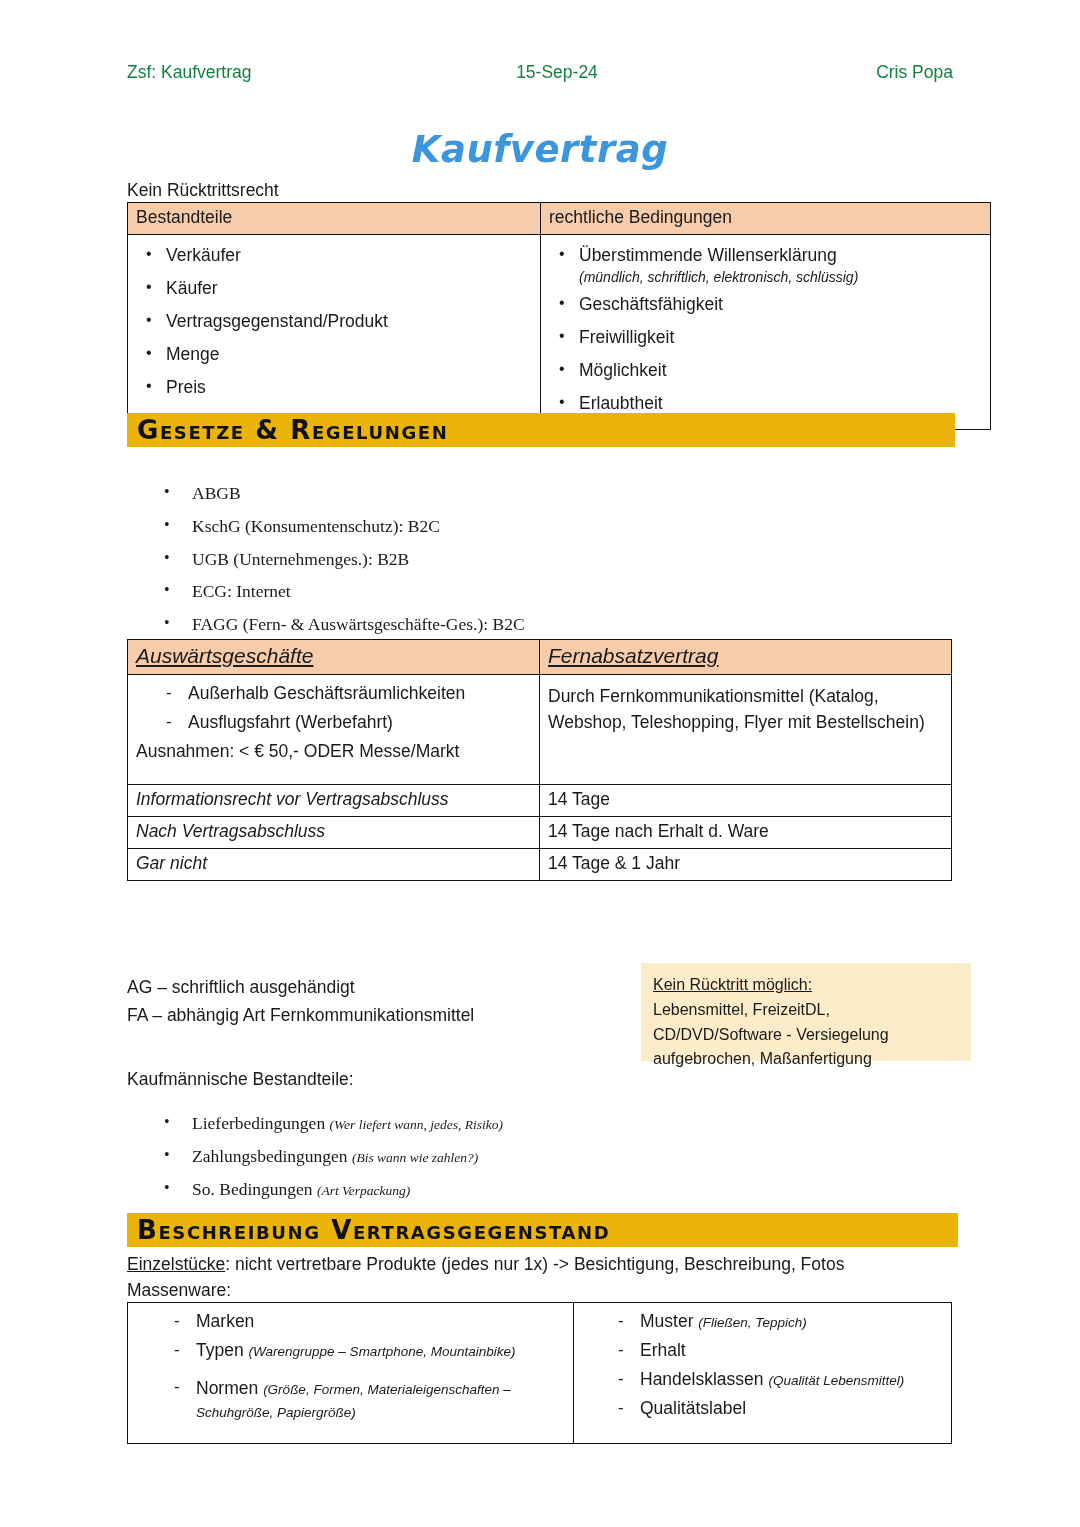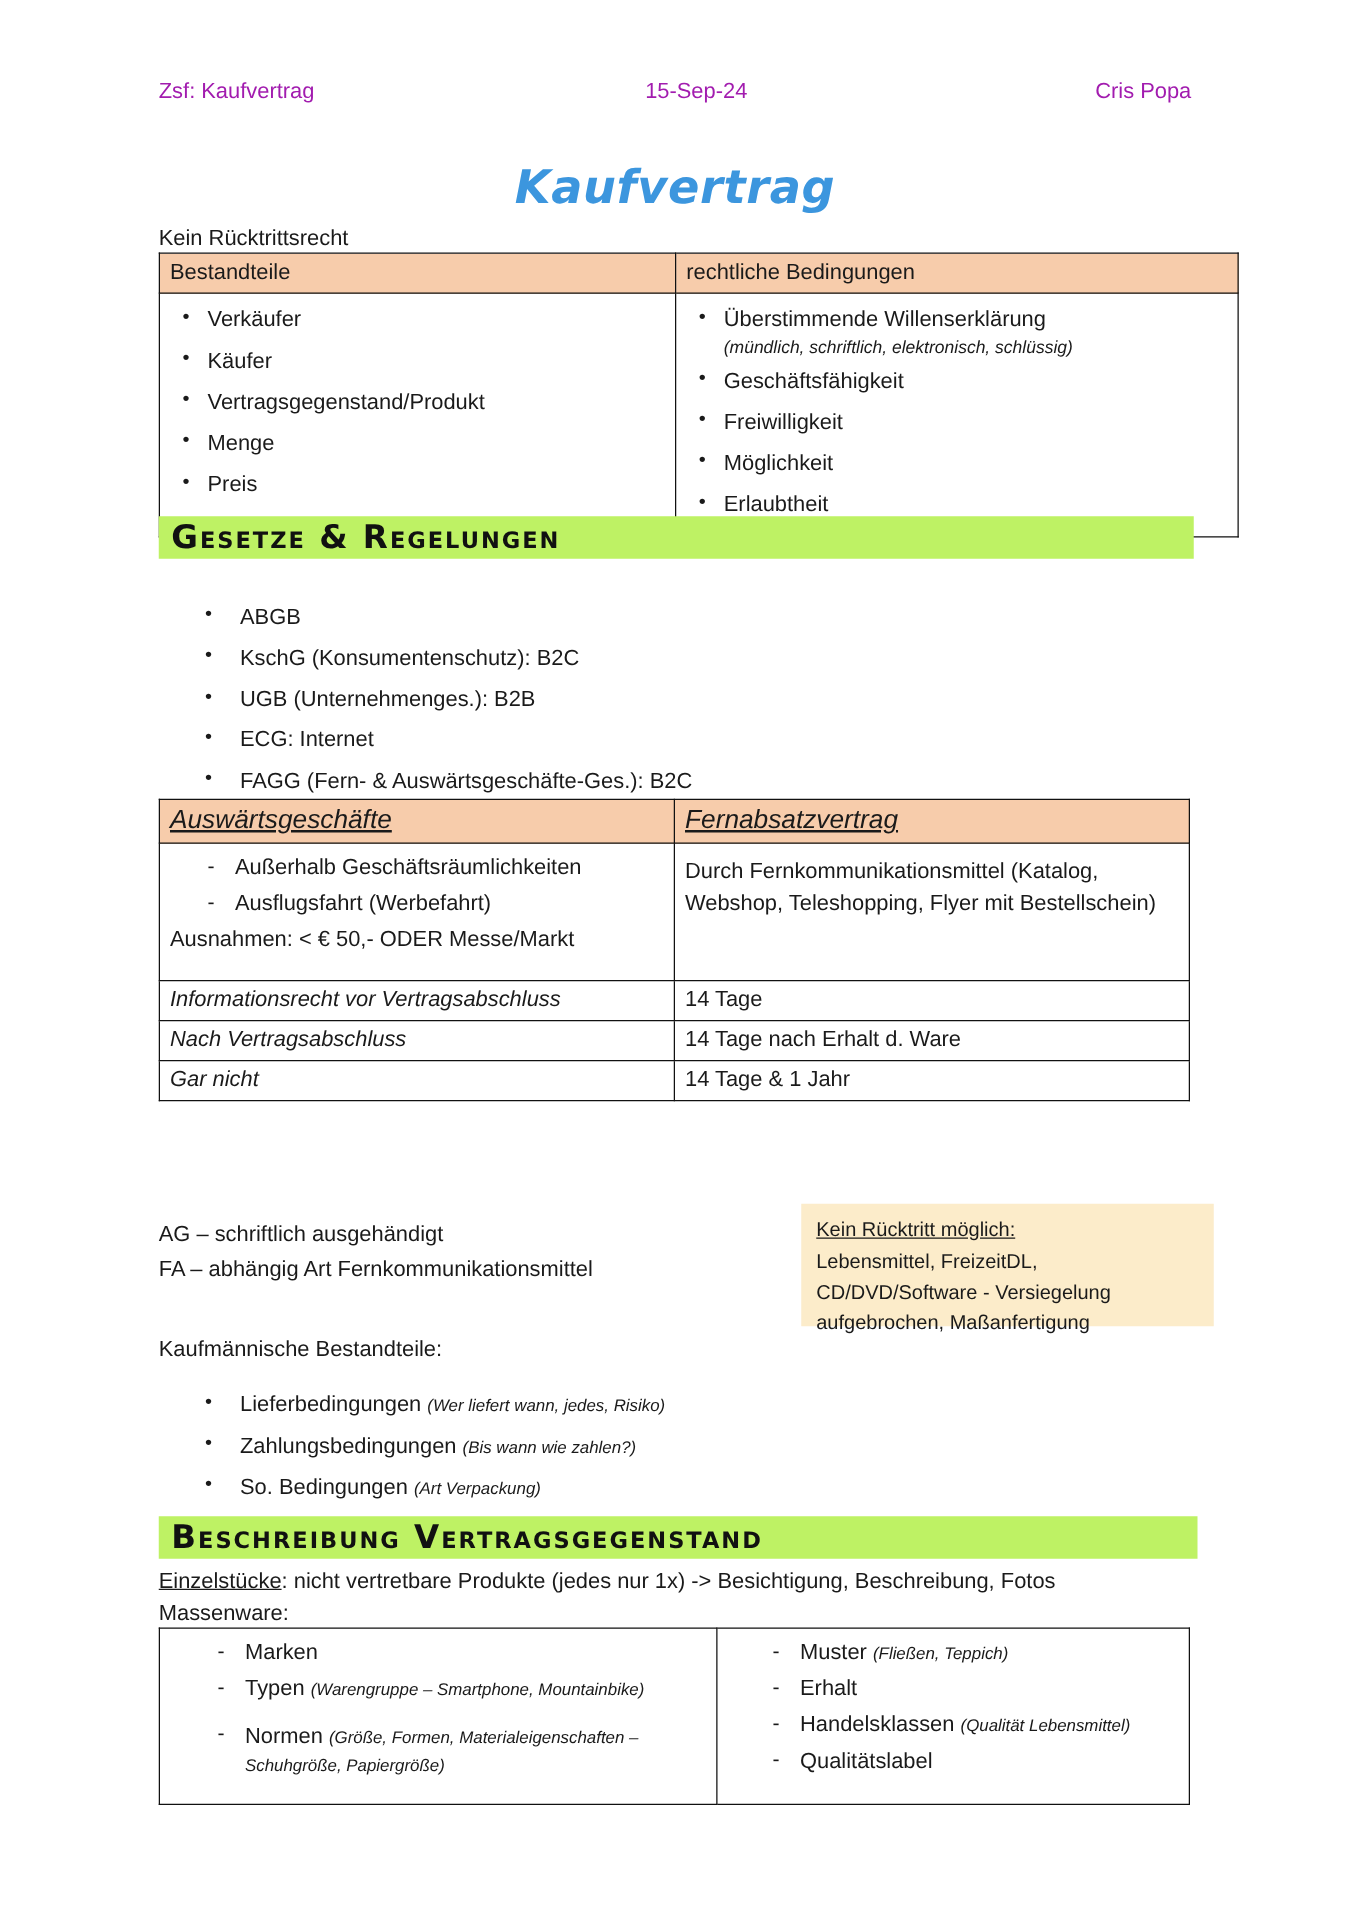--- a/index.html
+++ b/index.html
@@ -25,21 +25,21 @@
 
   
   .doc-header {
     position: absolute;
     left: 127px;
     top: 62px;
     width: 826px;
     display: flex;
     align-items: baseline;
     font-size: 17.5px;
-    color: #a21caf;
+    color: #15803d;
   }
   .doc-header .hdr-left  { width: 300px; text-align: left; }
   .doc-header .hdr-mid   { width: 260px; text-align: center; }
   .doc-header .hdr-right { flex: 1;      text-align: right; }
 
   
   .doc-title {
     position: absolute;
     left: 0;
     top: 128px;
@@ -125,21 +125,21 @@
     margin-top: 2px;
   }
   .inline-note {
     font-style: italic;
     font-size: 13.5px;
   }
 
   
   .sec-bar {
     position: absolute;
-    background: #bef264;
+    background: #eab308;
     display: flex;
     align-items: center;
   }
   .sec-bar .sec-text {
     font-family: "DejaVu Sans", sans-serif;
     font-weight: bold;
     color: #111;
     font-variant: small-caps;
     letter-spacing: 1.6px;
     font-size: 26px;
@@ -147,20 +147,21 @@
     white-space: nowrap;
   }
 
   
   .page-list {
     position: absolute;
     margin: 0;
     padding: 0;
     list-style: none;
     font-size: 17.5px;
+    font-family: Liberation Serif, serif;
   }
   .page-list > li {
     position: relative;
     margin-bottom: 10px;
     padding-left: 0;
     line-height: 1.3;
   }
   .page-list > li::before {
     content: "\2022";
     position: absolute;

